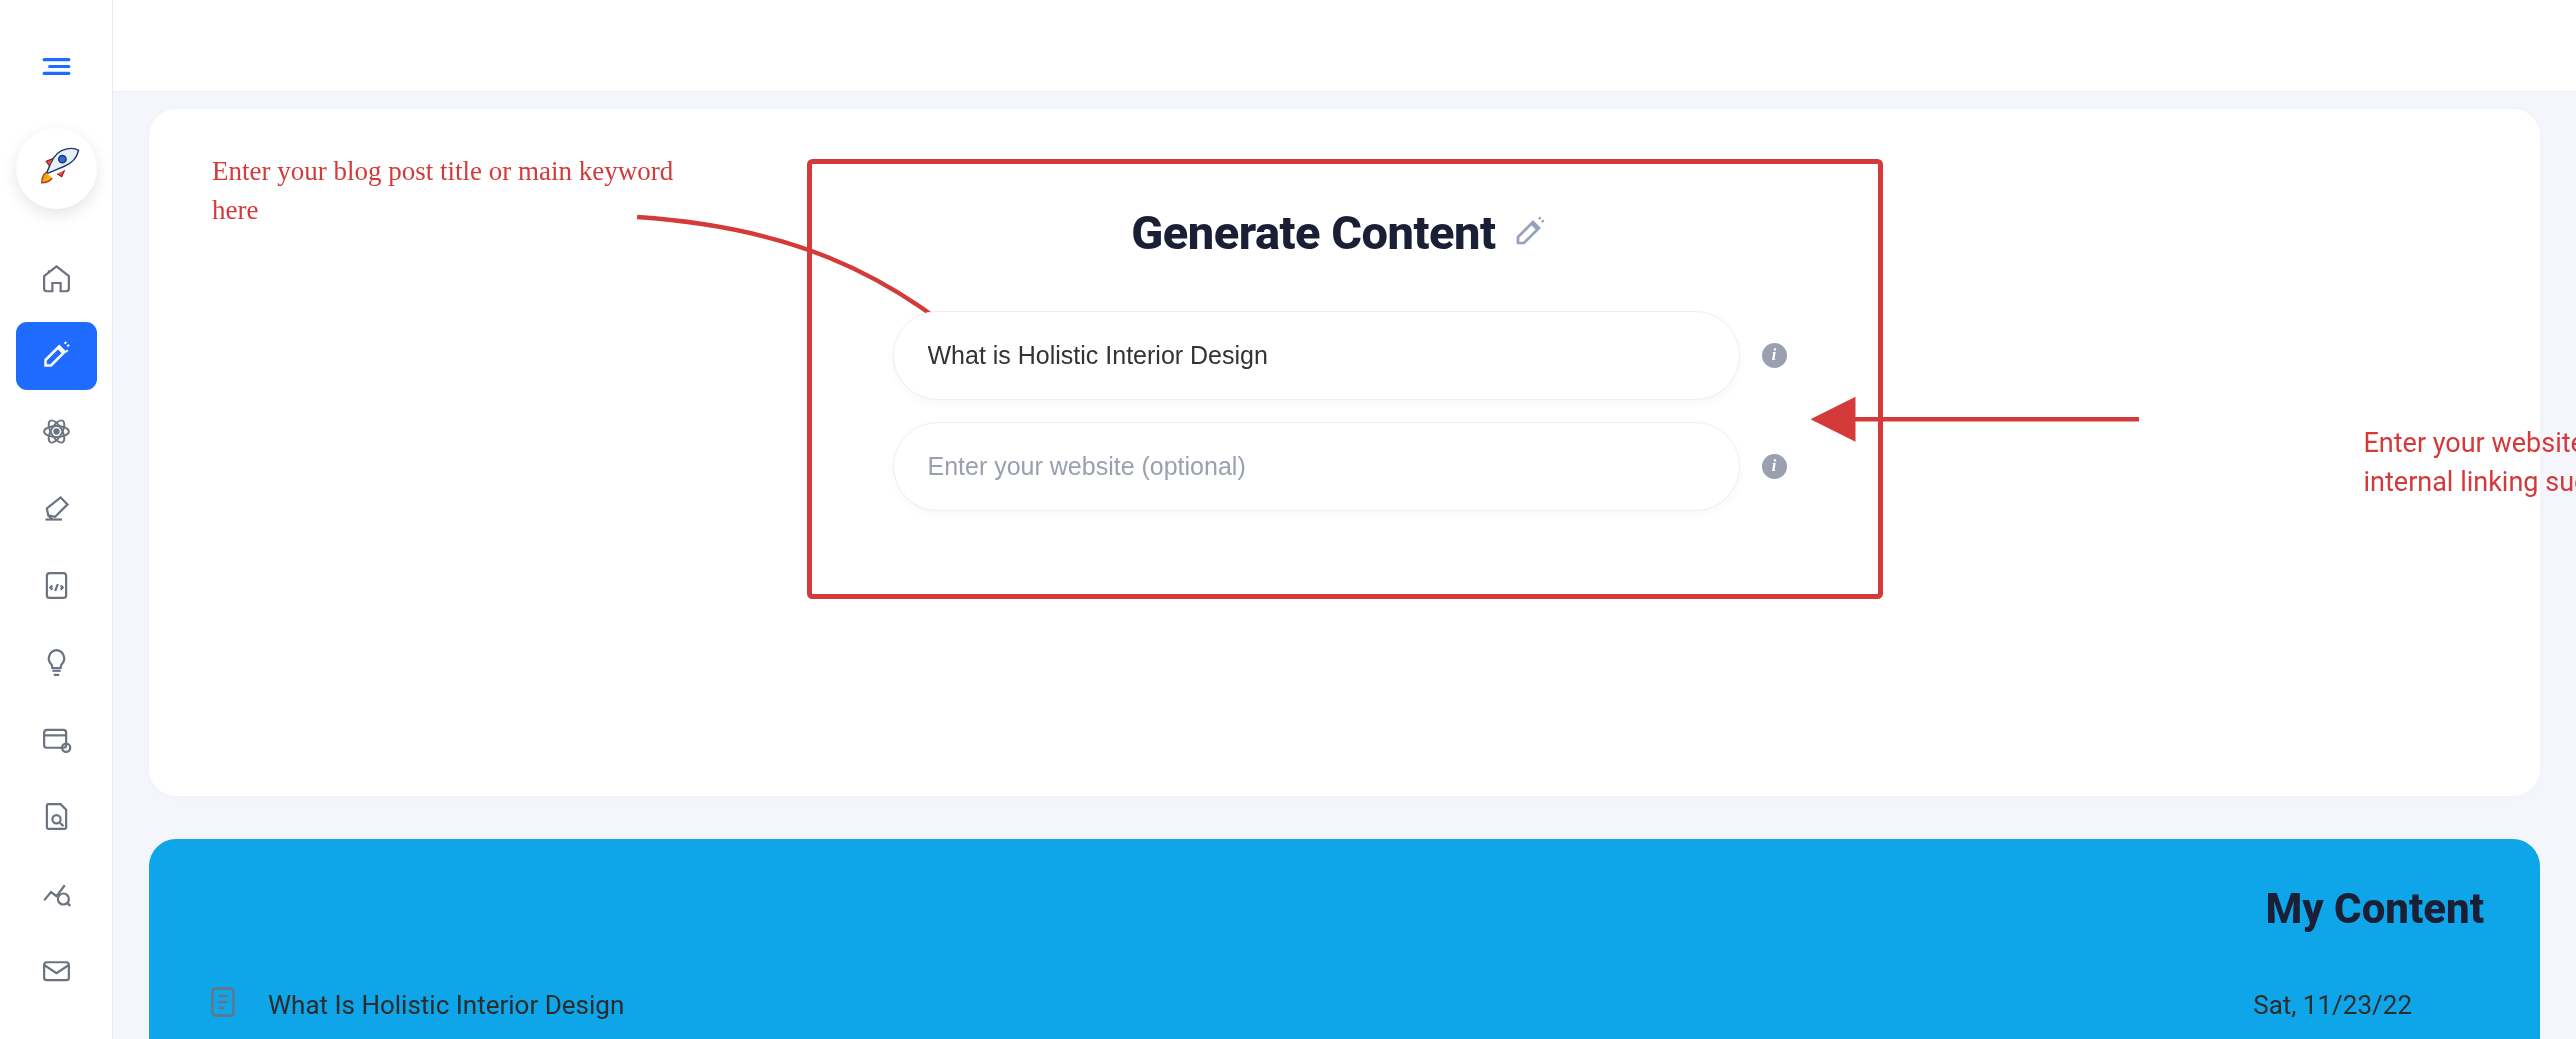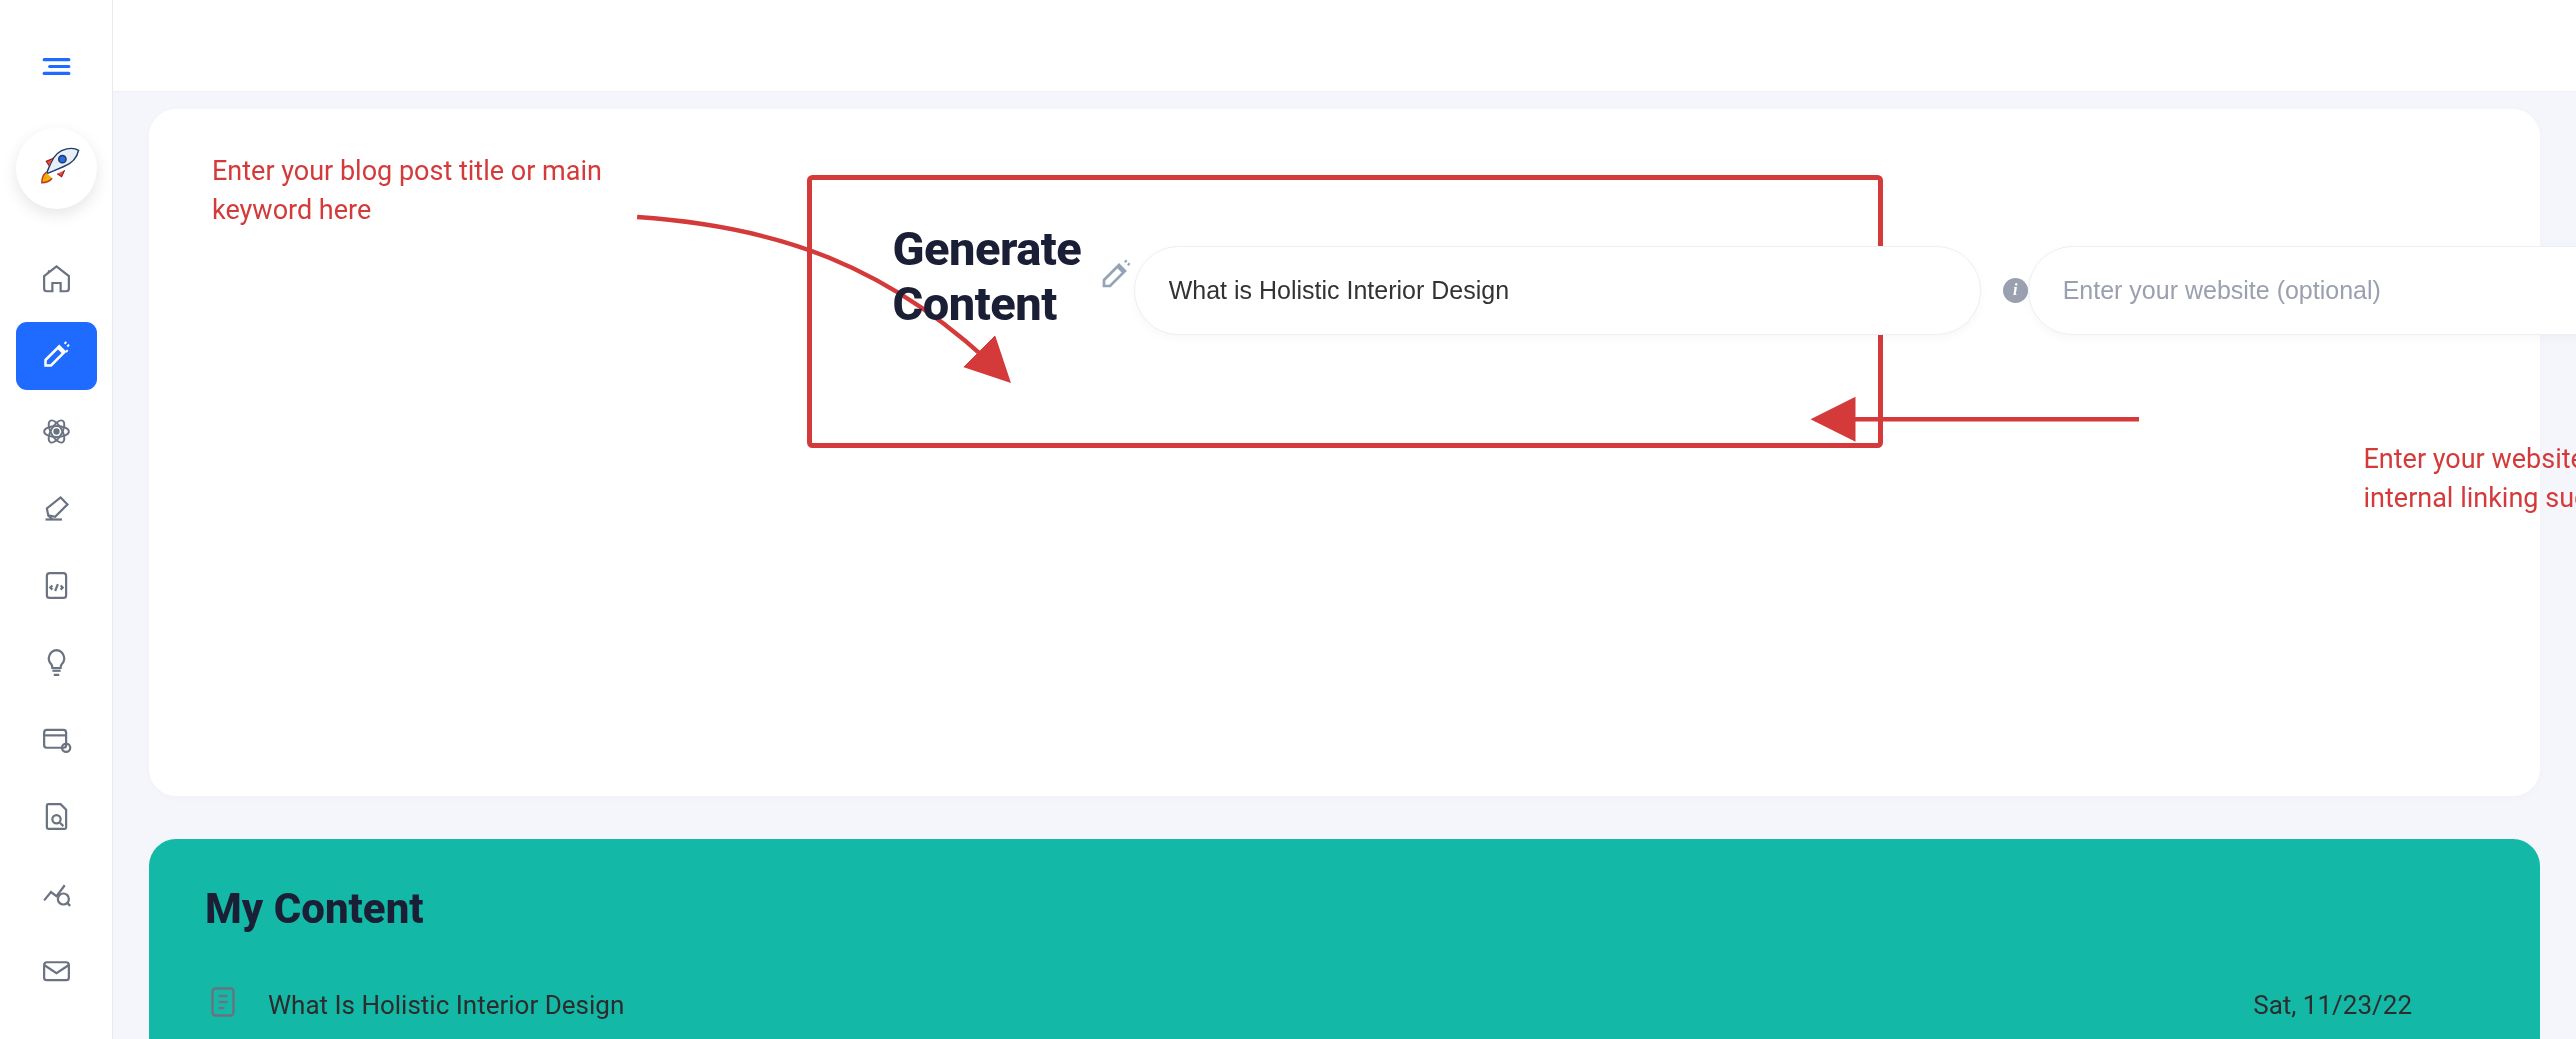--- a/index.html
+++ b/index.html
@@ -77,26 +77,26 @@
     background: #ffffff;
     border-radius: 27px;
     box-shadow: 0 1.8px 9px rgba(0,0,0,0.02);
     padding: 50px 54px 77px 54px;
     position: relative;
     min-height: 687px;
   }
   .generate-panel {
     position: relative;
     width: 1076px;
-    margin: 16px auto;
+    margin: 0 auto;
     border: 5.4px solid #d43a3a;
     border-radius: 5.4px;
     padding: 41px 91px 61px 81px;
     display: flex;
-    flex-direction: row;
+    flex-direction: column;
     align-items: center;
   }
   .generate-title {
     font-size: 47px;
     font-weight: 800;
     color: #1a1f36;
     display: flex;
     align-items: center;
     gap: 16.3px;
     margin-bottom: 51px;
@@ -153,35 +153,37 @@
   .callout {
     position: absolute;
     color: #d43a3a;
     font-size: 27px;
     line-height: 1.45;
   }
   .callout-left {
     top: 43px;
     left: 63px;
     width: 488px;
+    font-family: Liberation Serif, serif;
   }
   .callout-right {
     top: 260px;
     right: -920px;
     width: 434px;
   }
   .arrow {
     position: absolute;
     pointer-events: none;
   }
 
   .mycontent-card {
-    background: #14b8a6;
+    background: #0ea5e9;
     border-radius: 27px 27px 0 0;
     padding: 45px 56px 4.5px 56px;
+    text-align: right;
   }
   .mycontent-title {
     font-size: 42px;
     font-weight: 800;
     color: #1a1f36;
     margin-bottom: 42px;
   }
   .content-row {
     display: flex;
     align-items: center;

